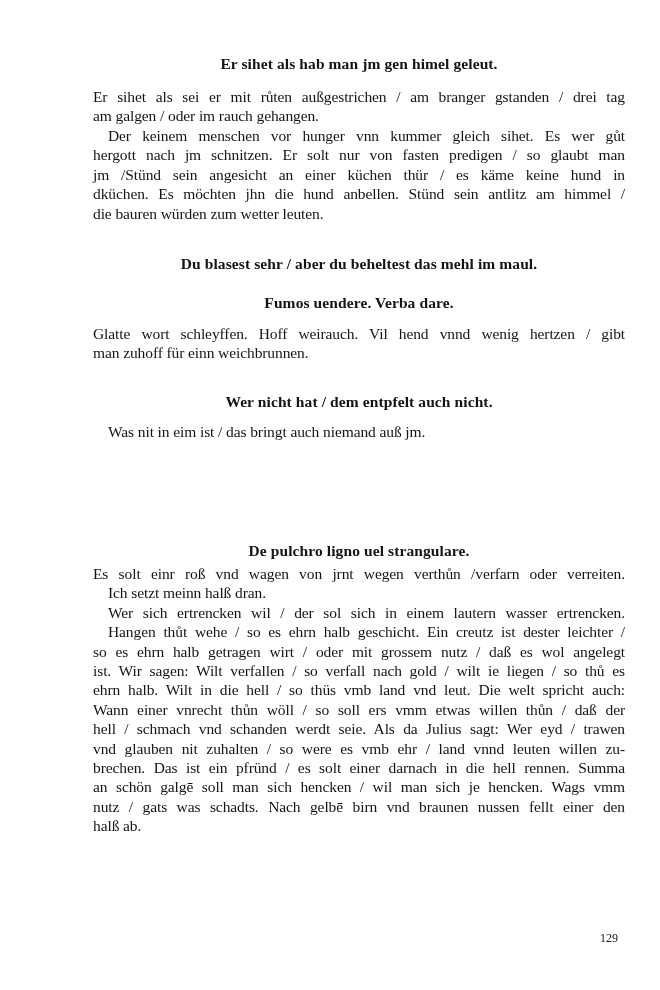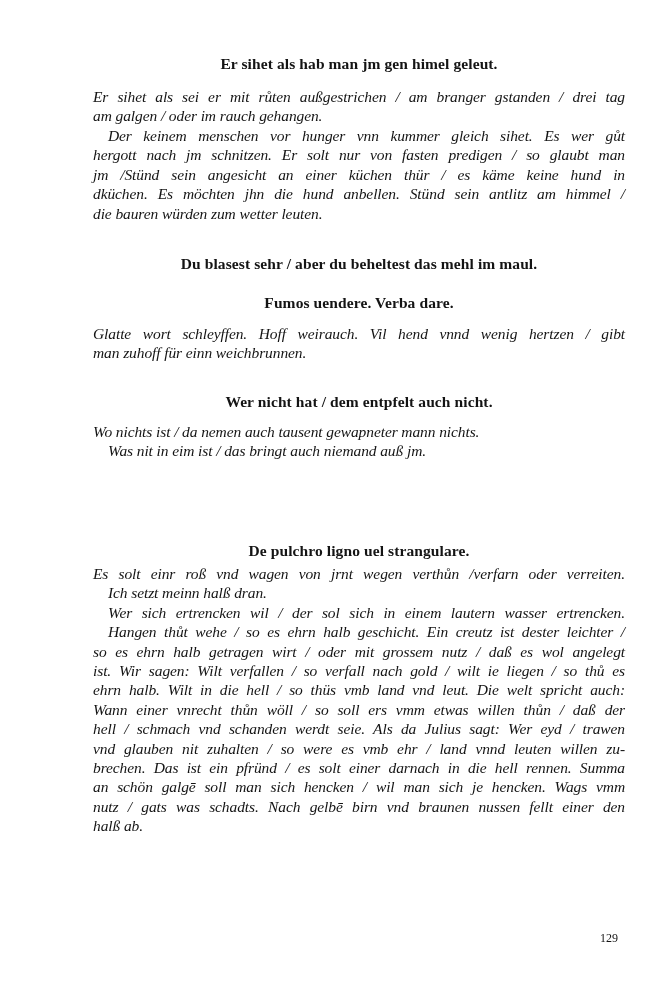--- a/index.html
+++ b/index.html
@@ -37,21 +37,20 @@
   }
   .para {
     font-size: 15.5px;
     letter-spacing: -0.1px;
   }
   .ln {
     height: 19.4px;
     line-height: 19.4px;
     white-space: normal;
     text-align: left;
-    font-style: italic;
   }
   .ln.j {
     text-align: justify;
     text-align-last: justify;
   }
   .ln.in {
     text-indent: 15px;
   }
   #folio {
     position: absolute;
@@ -81,21 +80,20 @@
         <div class="ln">die bauren würden zum wetter leuten.</div>
       </div>
       <div class="blk hd" style="top: 242px;">Du blasest sehr / aber du beheltest das mehl im maul.</div>
       <div class="blk hd" style="top: 281px;">Fumos uendere. Verba dare.</div>
       <div class="blk para" style="top: 312px;">
         <div class="ln j">Glatte wort schleyffen. Hoff weirauch. Vil hend vnnd wenig hertzen / gibt</div>
         <div class="ln">man zuhoff für einn weichbrunnen.</div>
       </div>
       <div class="blk hd" style="top: 380px;">Wer nicht hat / dem entpfelt auch nicht.</div>
       <div class="blk para" style="top: 410px;">
-        <div class="ln">Wo nichts ist / da nemen auch tausent gewapneter mann nichts.</div>
         <div class="ln in">Was nit in eim ist / das bringt auch niemand auß jm.</div>
       </div>
       <div class="blk hd" style="top: 520px; margin-top: 9px;">De pulchro ligno uel strangulare.</div>
       <div class="blk para" style="top: 552px;">
         <div class="ln j">Es solt einr roß vnd wagen von jrnt wegen verthůn /verfarn oder verreiten.</div>
         <div class="ln in">Ich setzt meinn halß dran.</div>
         <div class="ln j in">Wer sich ertrencken wil / der sol sich in einem lautern wasser ertrencken.</div>
         <div class="ln j in">Hangen thůt wehe / so es ehrn halb geschicht. Ein creutz ist dester leichter /</div>
         <div class="ln j">so es ehrn halb getragen wirt / oder mit grossem nutz / daß es wol angelegt</div>
         <div class="ln j">ist. Wir sagen: Wilt verfallen / so verfall nach gold / wilt ie liegen / so thů es</div>

